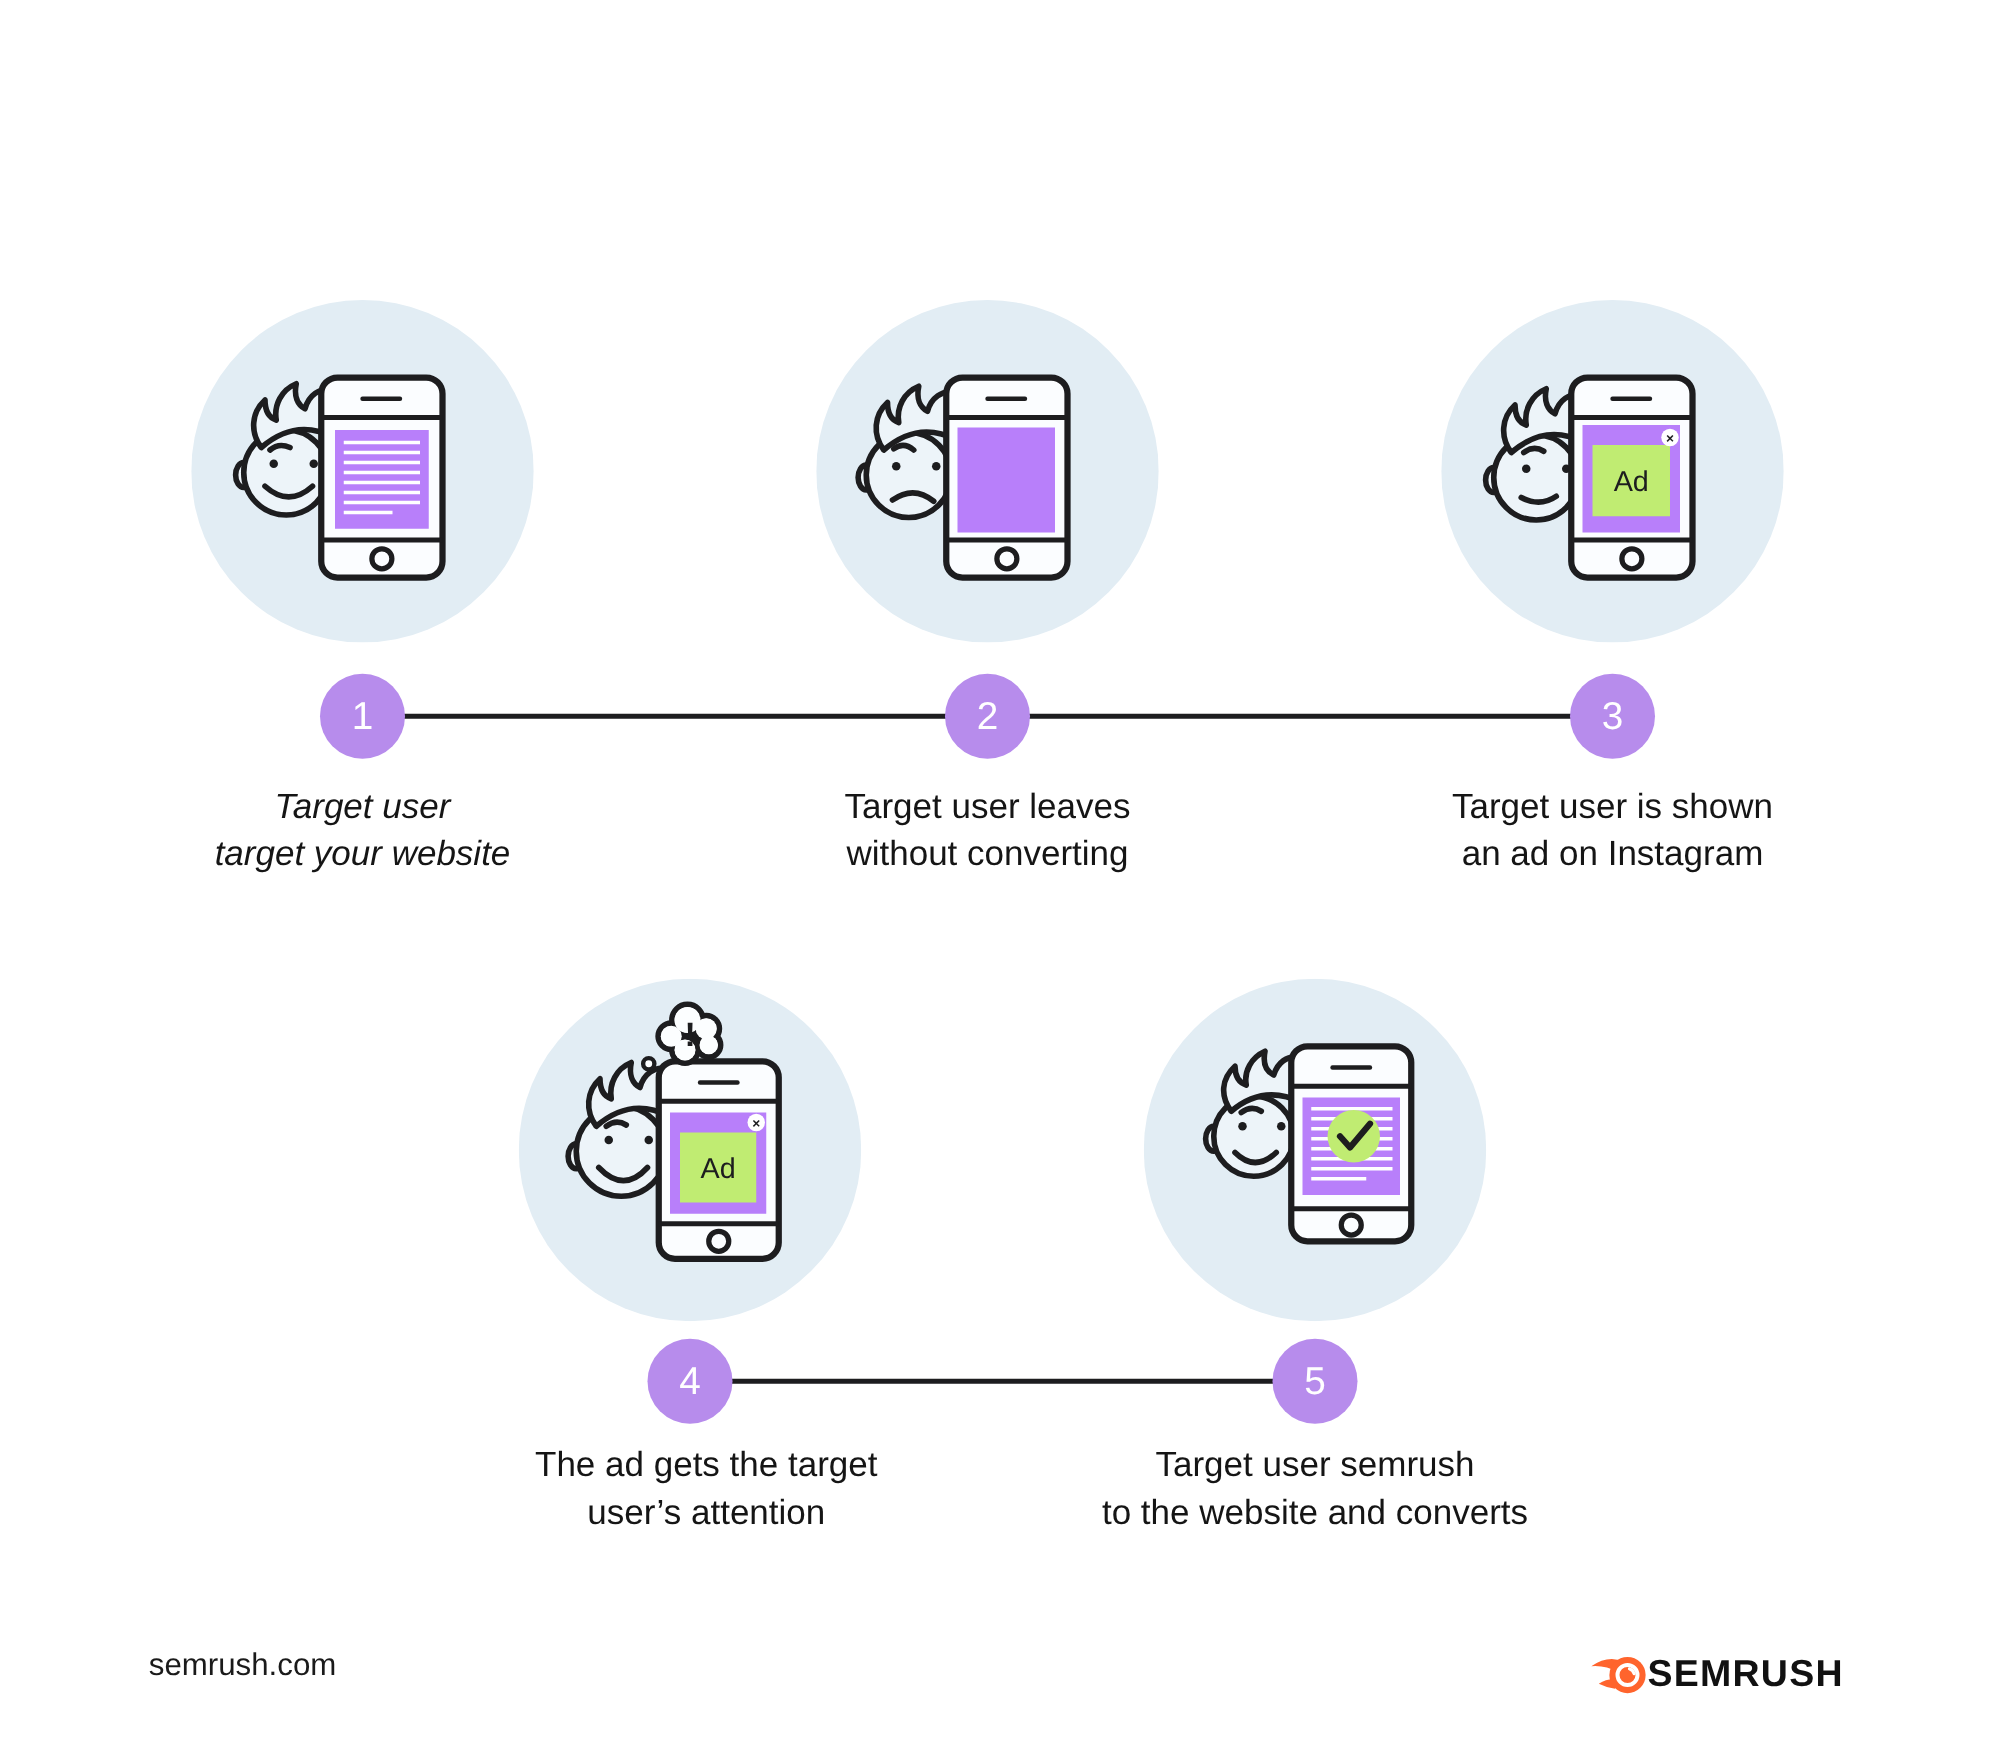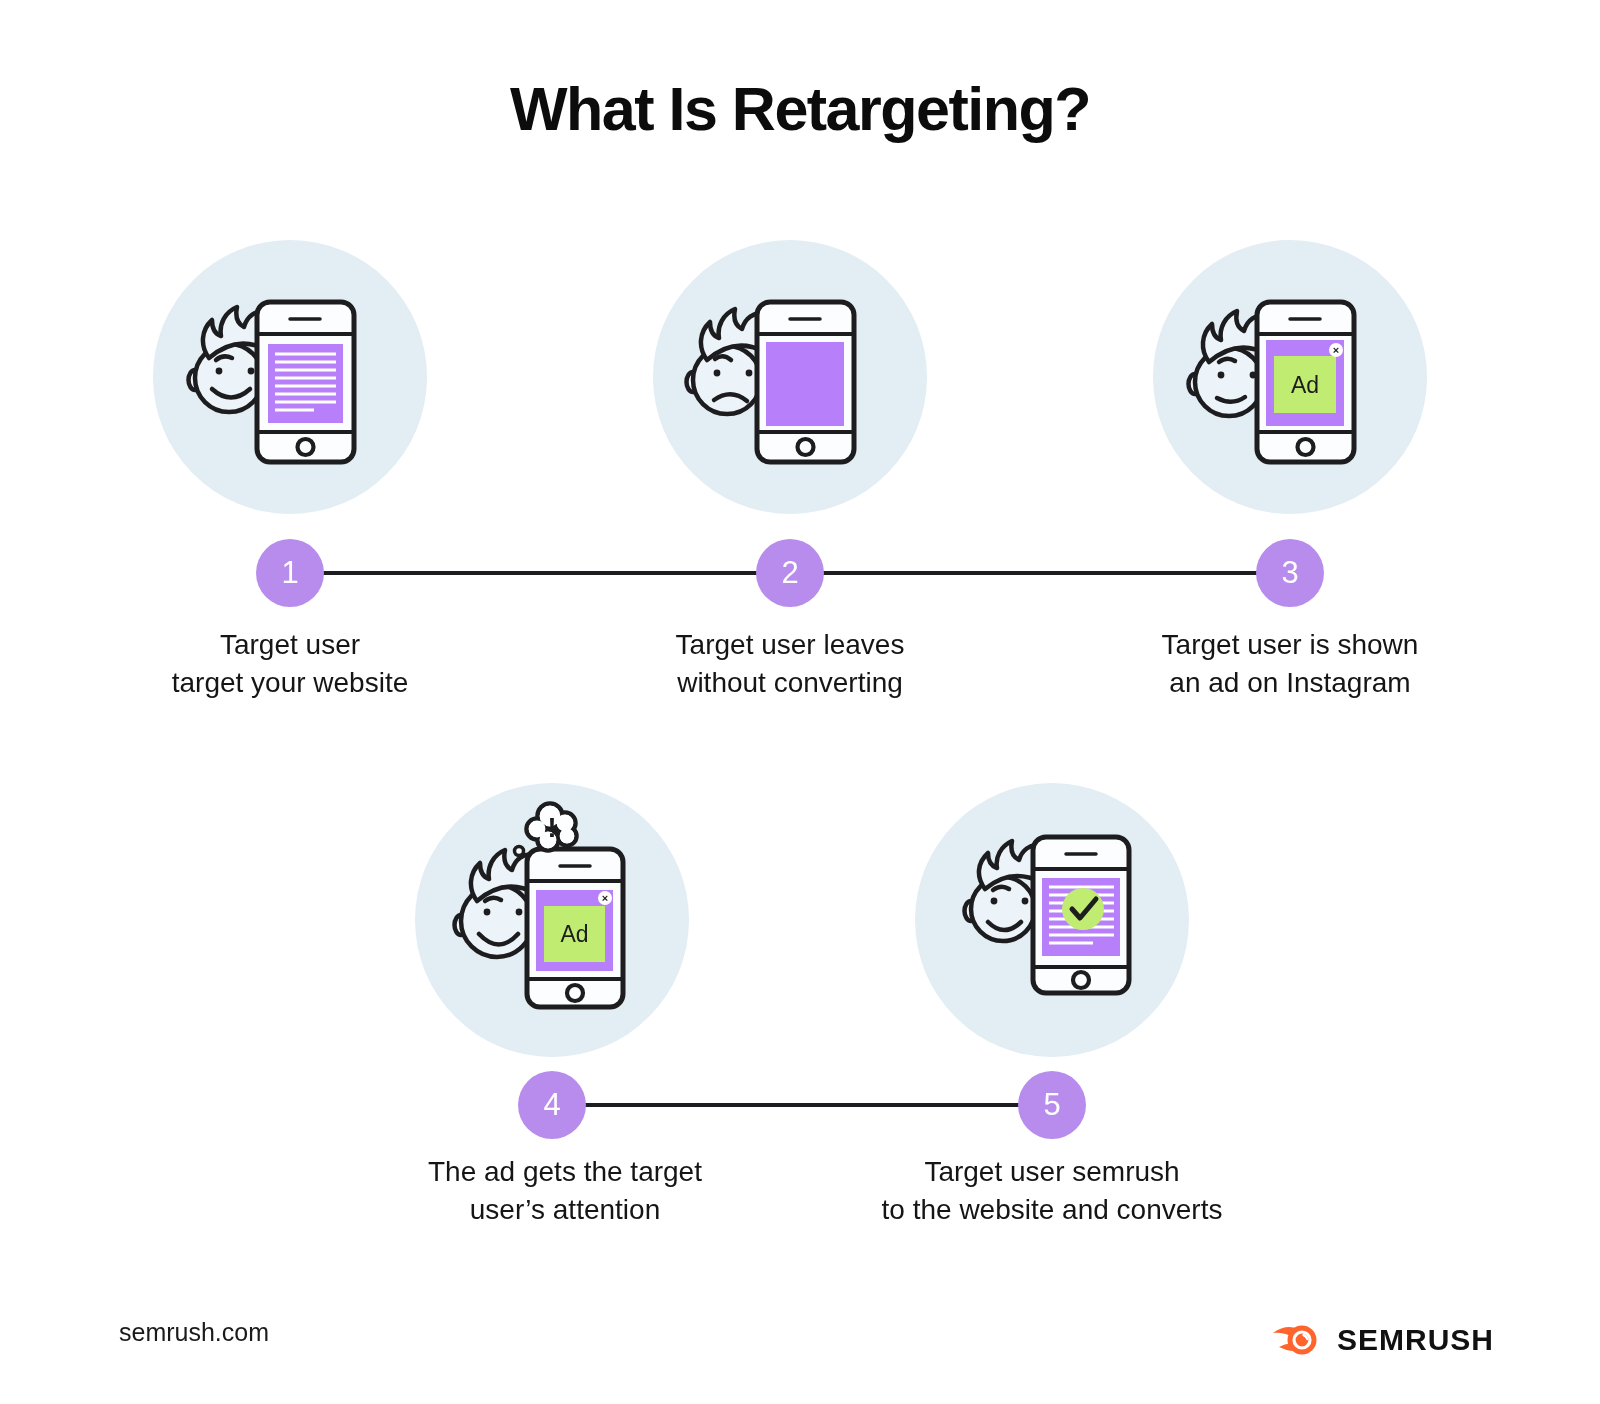--- a/index.html
+++ b/index.html
@@ -17,30 +17,29 @@
     position:absolute;width:68px;height:68px;border-radius:50%;
     background:#B78CEC;color:#ffffff;font-size:31px;
     display:flex;align-items:center;justify-content:center;
   }
   .caption{
     position:absolute;transform:translateX(-50%);width:520px;text-align:center;
     font-size:28px;line-height:38px;color:#151515;
   }
   .caption span{display:block;}
   .footer-site{position:absolute;left:85px;top:1318px;font-size:25px;color:#1a1a1a;margin-left:34px;}
-  .brand{position:absolute;left:1272px;top:1323px;display:flex;align-items:flex-end;gap:19px;}
+  .brand{position:absolute;left:1272px;top:1323px;display:flex;align-items:flex-end;gap:0;}
   .brand-text{font-size:30px;font-weight:800;letter-spacing:1px;color:#111111;}
   svg text{font-family:"Liberation Sans",sans-serif;}
 </style>
 </head>
 <body>
 
 <div class="page">
 
-  <div class="title">What Is Retargeting?</div>
 
   <svg class="illus" style="left:153px;top:240px" viewBox="0 0 274 274">
     <circle cx="137" cy="137" r="137" fill="#E2EDF4"></circle>
     <g stroke="#1d1d1f" stroke-width="4.5" fill="#EDF4F9" stroke-linecap="round" stroke-linejoin="round">
       <ellipse cx="42" cy="140" rx="6.5" ry="10"></ellipse>
       <circle cx="76" cy="138" r="34"></circle>
       <path d="M56,118 C47,106 48,90 59,80 C59,88 62,94 68,96 C66,84 72,72 84,67 C82,77 85,84 91,87 C94,76 103,70 112,72 C108,80 110,90 114,97 L114,110 Q84,94 56,118 Z"></path>
       <path fill="none" d="M63,120 Q70,114 79,118"></path>
       <path fill="none" d="M59,149 Q78,166 97,149"></path>
     </g>
@@ -196,21 +195,21 @@
       <path d="M157,126 L165,135 L181,116" fill="none" stroke="#1d1d1f" stroke-width="5" stroke-linecap="round" stroke-linejoin="round"></path>
       <circle cx="166" cy="197" r="8" fill="#FBFDFF" stroke="#1d1d1f" stroke-width="4.2"></circle>
     </g>
   </svg>
 
   <div class="connector" style="left:290px;top:571px;width:1000px;"></div>
   <div class="badge" style="left:256px;top:539px;">1</div>
   <div class="badge" style="left:756px;top:539px;">2</div>
   <div class="badge" style="left:1256px;top:539px;">3</div>
 
-  <div class="caption" style="left:290px;top:626px;">
+  <div class="caption" style="left:290px;top:626px;font-style:italic;">
     <span>Target user</span>
     <span>target your website</span>
   </div>
   <div class="caption" style="left:1290px;top:626px;">
     <span>Target user is shown</span>
     <span>an ad on Instagram</span>
   </div>
   <div class="caption" style="left:790px;top:626px;">
     <span>Target user leaves</span>
     <span>without converting</span>

